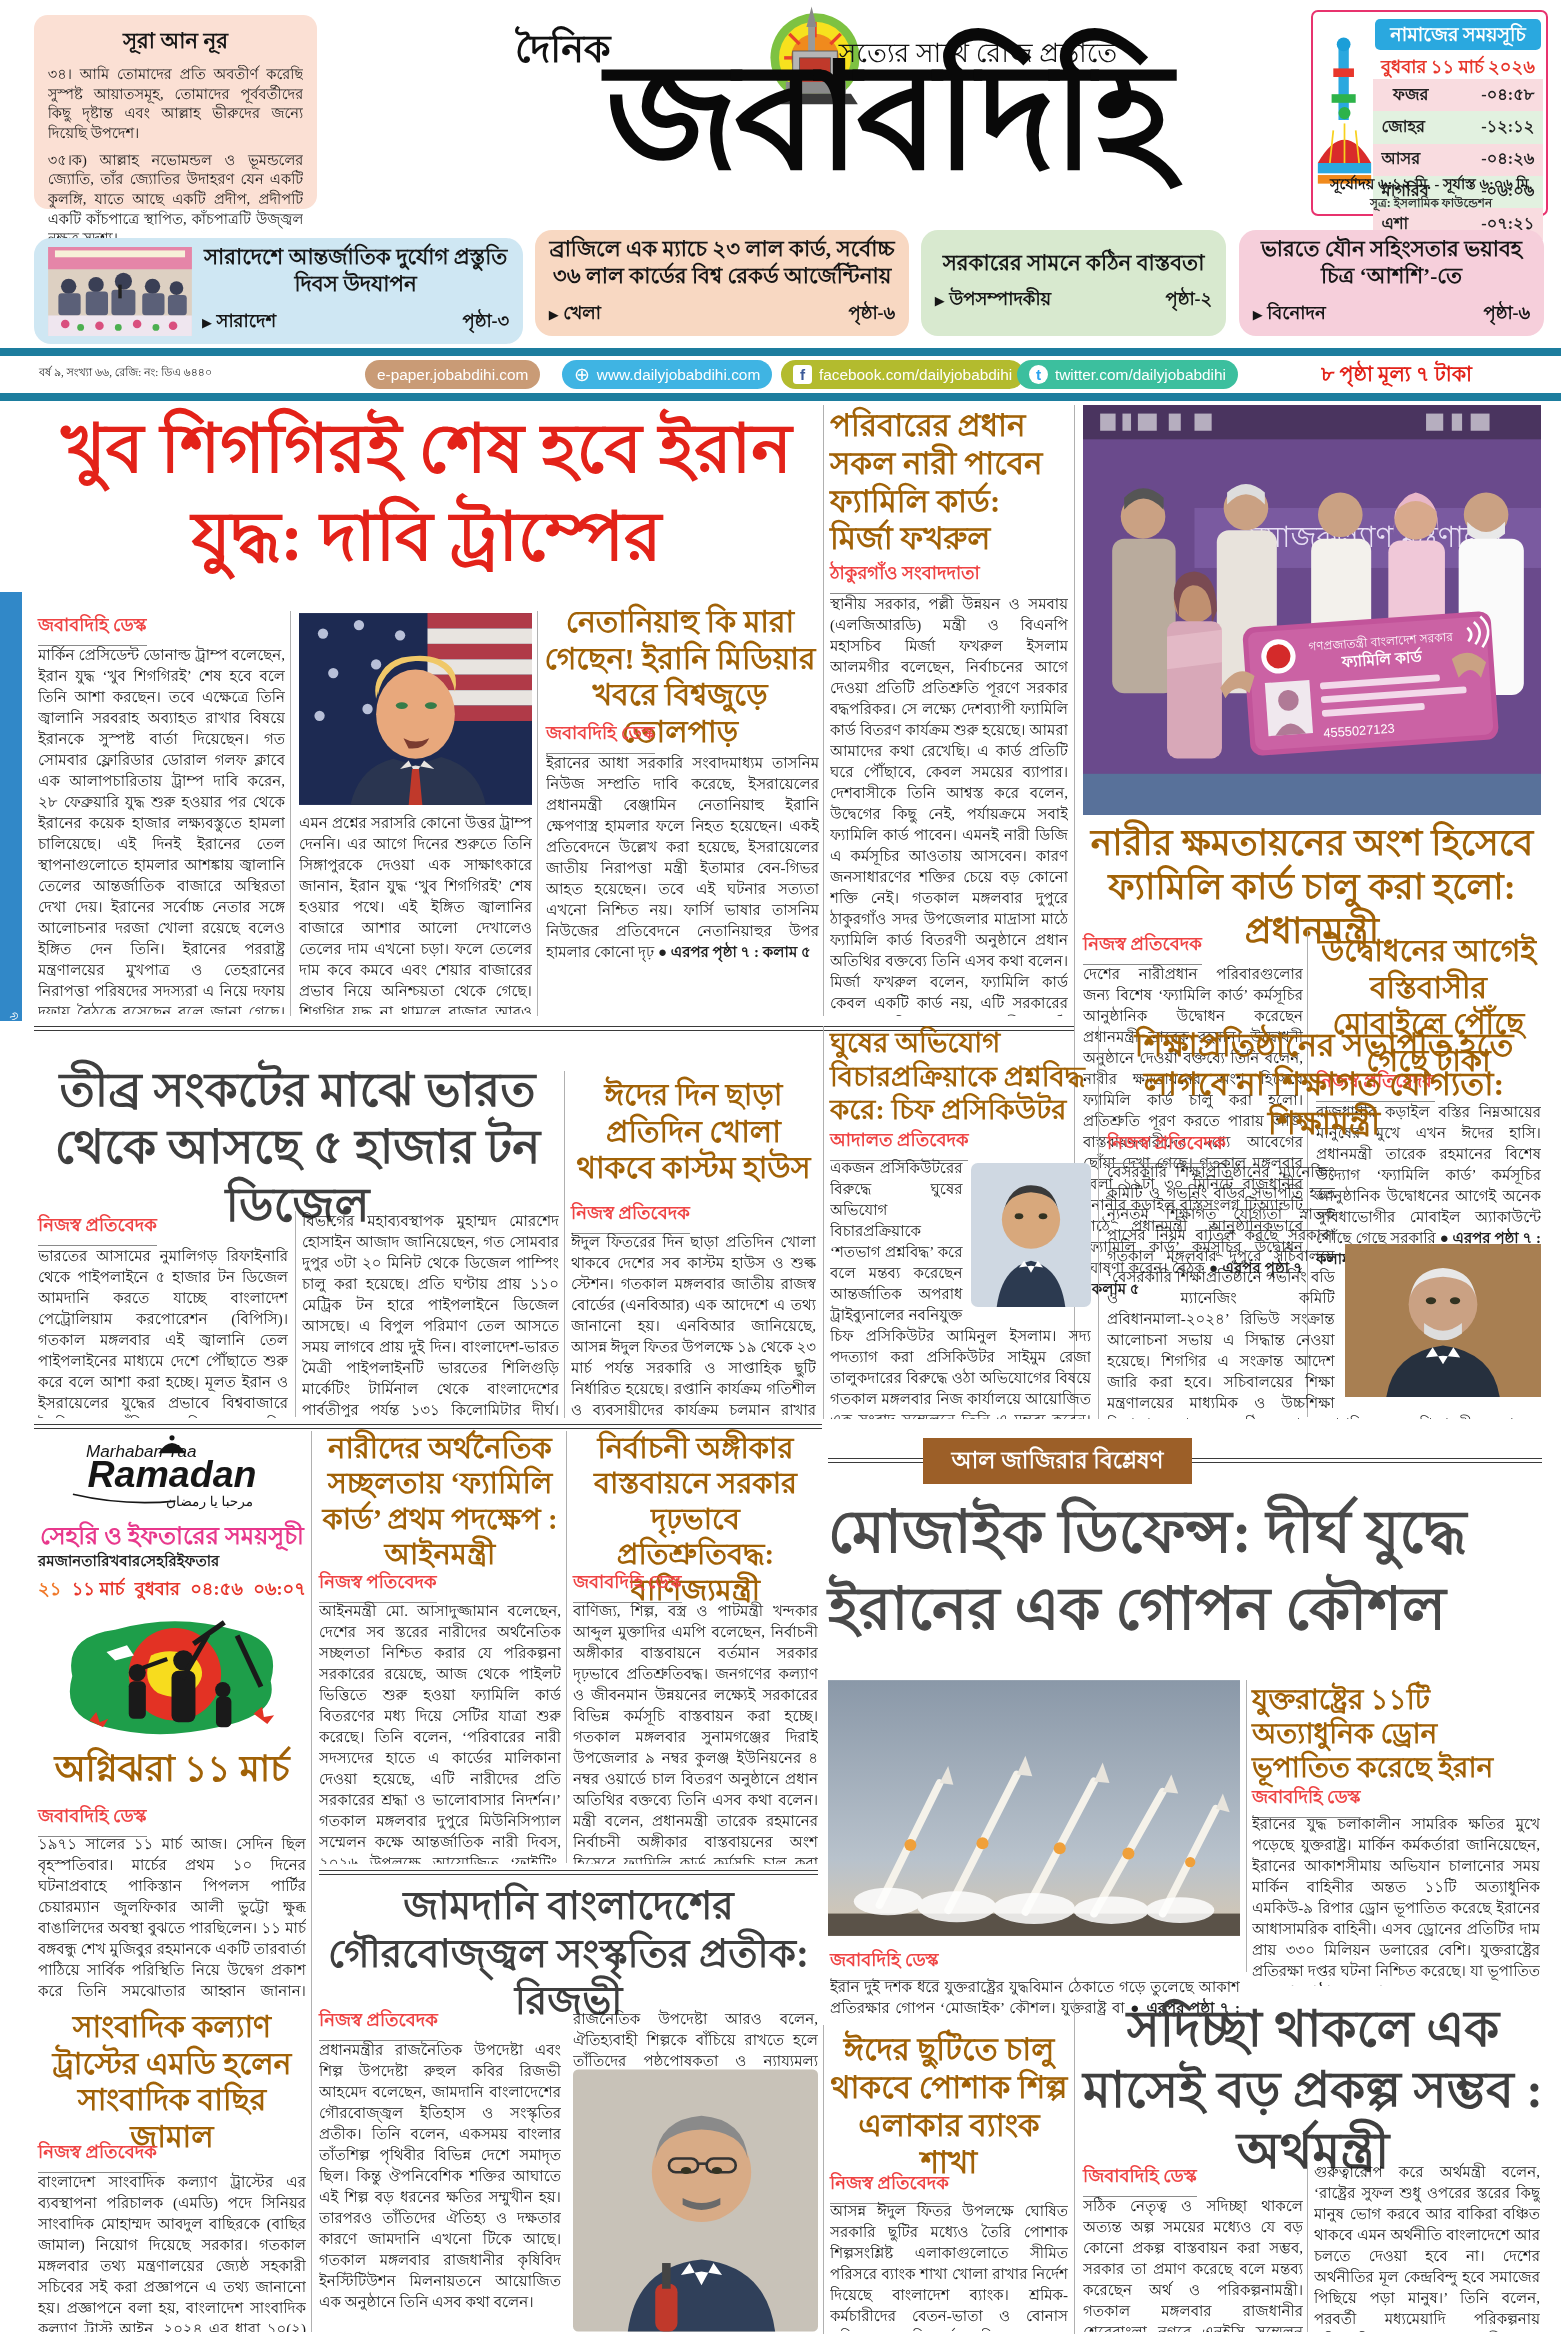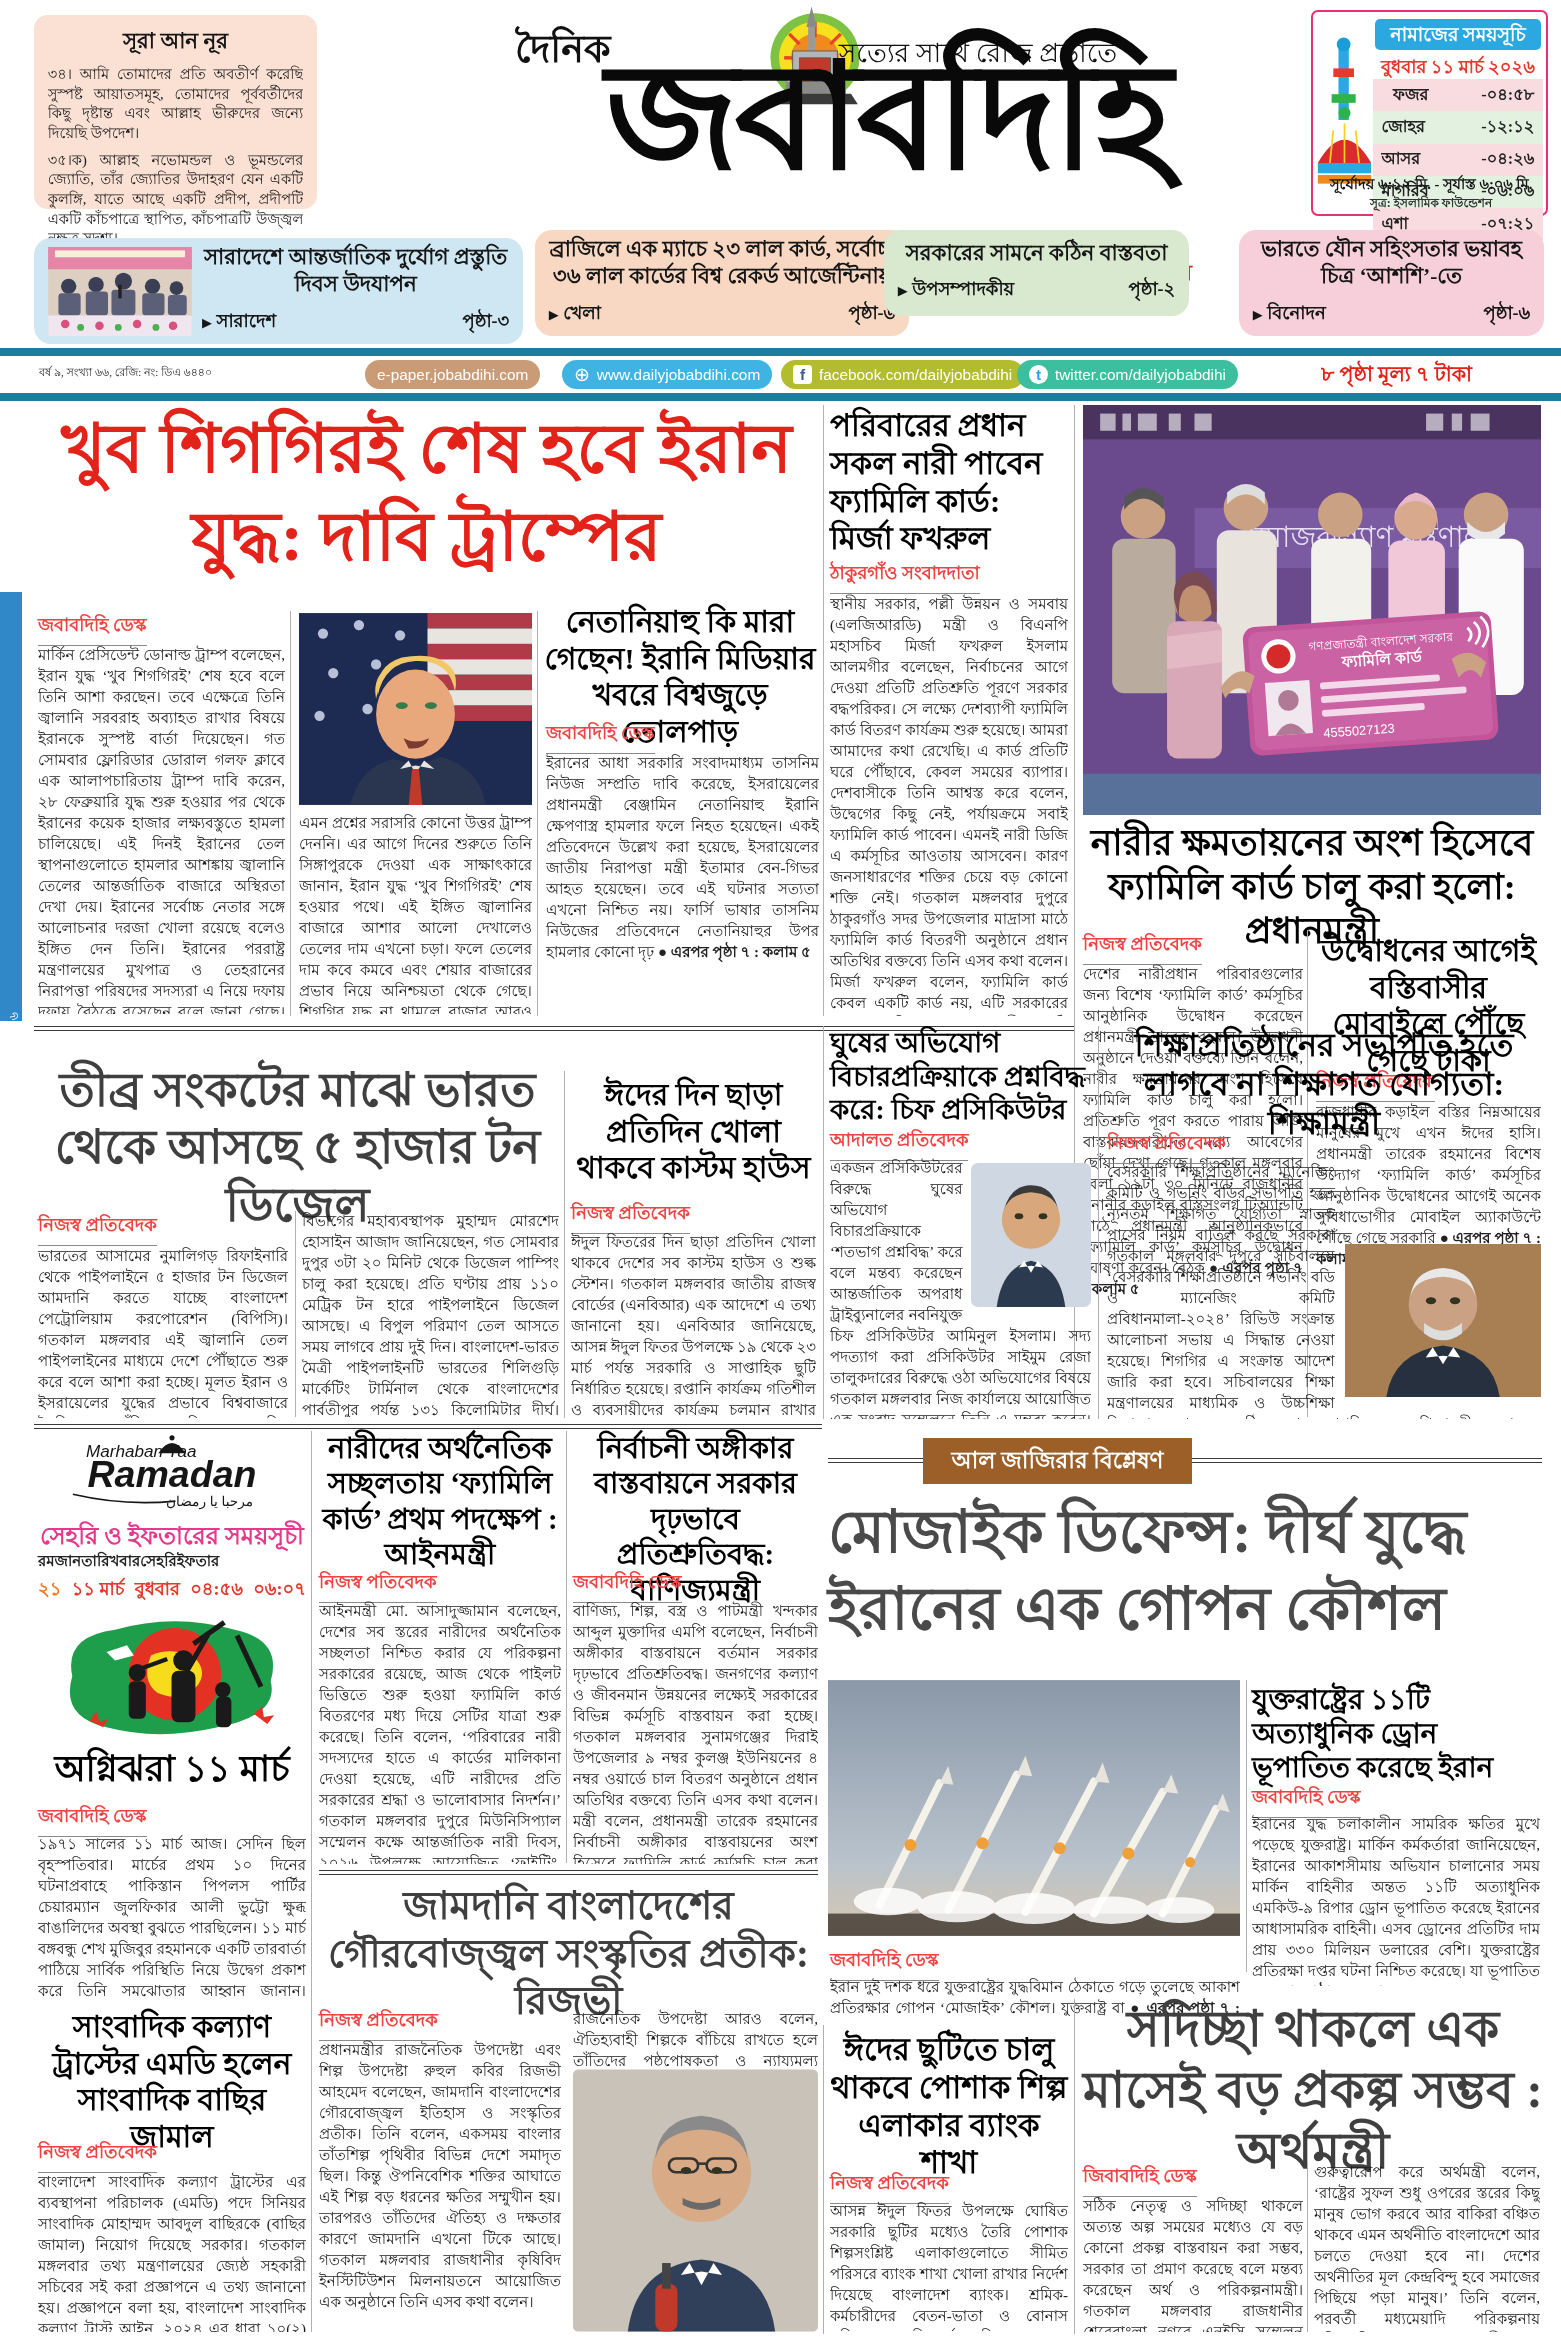--- a/index.html
+++ b/index.html
@@ -1,19 +1,19 @@
 <!DOCTYPE html>
 <html style="font-size:13.7px"><head>
 <meta charset="utf-8">
 <style>
   html,body{margin:0;padding:0;background:#e9e9e9;}
   .page{position:relative;width:1561px;height:2342px;background:#ffffff;margin:0 auto;
         font-family:"Liberation Serif","DejaVu Serif",serif;overflow:hidden;}
   .abs{position:absolute;}
-  .hl{font-weight:bold;color:#000000;text-align:center;line-height:1.22;}
+  .hl{font-weight:bold;color:#a16207;text-align:center;line-height:1.22;}
   .body{font-size:15px;line-height:1.4;text-align:justify;color:#1b1b1b;overflow:hidden;}
   .byline{font-weight:bold;font-size:18px;color:#ef4444;border-bottom:0.9px solid #8a8a8a;
           display:inline-block;padding-bottom:2.6px;}
   .jump{font-weight:bold;color:#222;}
   .vr{position:absolute;border-left:0.9px solid #b0b0b0;width:0;}
   .hr2{position:absolute;height:1.7px;border-top:0.9px solid #3a3a3a;border-bottom:0.9px solid #3a3a3a;padding-top:1.7px;}
   .teaser{position:absolute;border-radius:17px;display:flex;flex-direction:column;justify-content:center;padding:8.6px 13.7px;box-sizing:border-box;}
   .teaser .t-head{font-weight:bold;font-size:21.4px;text-align:center;line-height:1.25;color:#161616;}
   .teaser .t-foot{display:flex;justify-content:space-between;font-weight:bold;font-size:18px;margin-top:8.6px;color:#161616;}
   .pill{height:29px;border-radius:14.6px;color:#fff;font-size:15.4px;display:flex;align-items:center;
@@ -162,21 +162,21 @@
 
   <div class="teaser" style="left:535px;top:230px;width:374px;height:106px;background:#f8d8c2;">
     <div class="t-head">ব্রাজিলে এক ম্যাচে ২৩ লাল কার্ড, সর্বোচ্চ ৩৬ লাল কার্ডের বিশ্ব রেকর্ড আর্জেন্টিনায়</div>
     <div class="t-foot">
       <span><span style="font-size:13px;">▶</span>
         <span>খেলা</span></span>
       <span>পৃষ্ঠা-৬</span>
     </div>
   </div>
 
-  <div class="teaser" style="left:884px;top:230px;width:305px;height:86px;background:#d8e9cf;">
+  <div class="teaser" style="left:921px;top:230px;width:305px;height:106px;background:#d8e9cf;">
     <div class="t-head">সরকারের সামনে কঠিন বাস্তবতা</div>
     <div class="t-foot">
       <span><span style="font-size:13px;">▶</span>
         <span>উপসম্পাদকীয়</span></span>
       <span>পৃষ্ঠা-২</span>
     </div>
   </div>
 
   <div class="teaser" style="left:1239px;top:230px;width:305px;height:106px;background:#f6cfdb;">
     <div class="t-head">ভারতে যৌন সহিংসতার ভয়াবহ চিত্র ‘আশশি’-তে</div>

